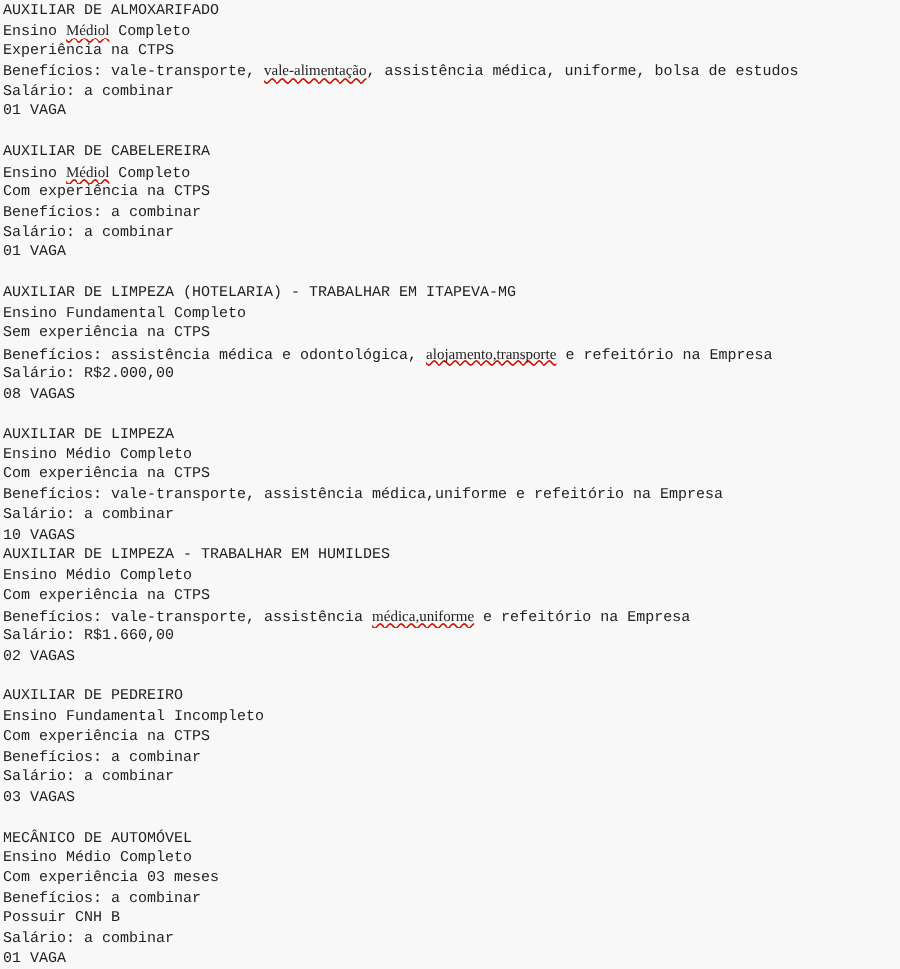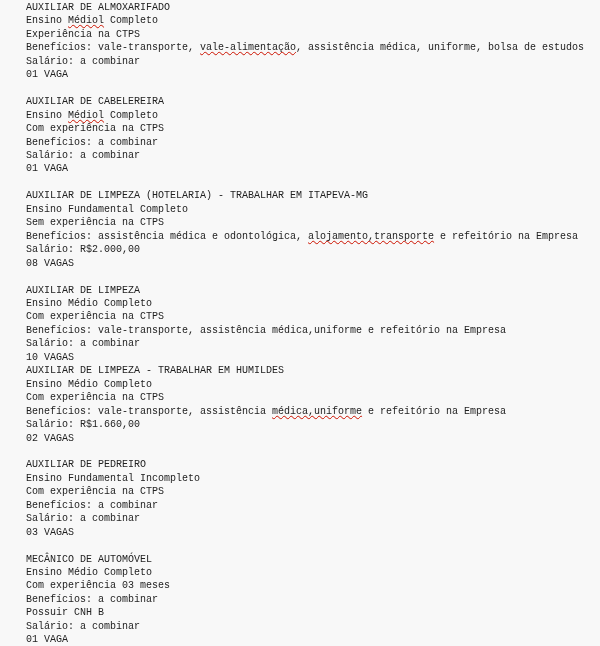--- a/index.html
+++ b/index.html
@@ -20,26 +20,27 @@
   .job-list {
     padding: 1px 0 0 2px;
     font-family: "Liberation Mono", "DejaVu Sans Mono", monospace;
     font-size: 10px;
     line-height: 13.458px;
     color: var(--fg);
     white-space: pre;
   }
   .job { margin: 0; }
   .job.gap { margin-bottom: 13.458px; }
-  .line { height: 13.458px; margin-left: 24px; }
+  .line { height: 13.458px; }
   .misspelled {
     text-decoration: underline;
     text-decoration-style: wavy;
     text-decoration-color: var(--squiggle);
     text-decoration-thickness: 1px;
     text-decoration-skip-ink: none;
     text-underline-offset: 1px;
+    font-family: Liberation Serif, serif;
   }
 </style>
 </head>
 <body>
 
 <div class="job-list"><div class="job gap"><div class="line">AUXILIAR DE ALMOXARIFADO</div><div class="line"><span>Ensino </span><span class="misspelled">Médiol</span><span> Completo</span></div><div class="line"><span>Experiência na CTPS</span></div><div class="line"><span>Benefícios: vale-transporte, </span><span class="misspelled">vale-alimentação</span><span>, assistência médica, uniforme, bolsa de estudos</span></div><div class="line"><span>Salário: a combinar</span></div><div class="line"><span>01 VAGA</span></div></div><div class="job gap"><div class="line">AUXILIAR DE CABELEREIRA</div><div class="line"><span>Ensino </span><span class="misspelled">Médiol</span><span> Completo</span></div><div class="line"><span>Com experiência na CTPS</span></div><div class="line"><span>Benefícios: a combinar</span></div><div class="line"><span>Salário: a combinar</span></div><div class="line"><span>01 VAGA</span></div></div><div class="job gap"><div class="line">AUXILIAR DE LIMPEZA (HOTELARIA) - TRABALHAR EM ITAPEVA-MG</div><div class="line"><span>Ensino Fundamental Completo</span></div><div class="line"><span>Sem experiência na CTPS</span></div><div class="line"><span>Benefícios: assistência médica e odontológica, </span><span class="misspelled">alojamento,transporte</span><span> e refeitório na Empresa</span></div><div class="line"><span>Salário: R$2.000,00</span></div><div class="line"><span>08 VAGAS</span></div></div><div class="job"><div class="line">AUXILIAR DE LIMPEZA</div><div class="line"><span>Ensino Médio Completo</span></div><div class="line"><span>Com experiência na CTPS</span></div><div class="line"><span>Benefícios: vale-transporte, assistência médica,uniforme e refeitório na Empresa</span></div><div class="line"><span>Salário: a combinar</span></div><div class="line"><span>10 VAGAS</span></div></div><div class="job gap"><div class="line">AUXILIAR DE LIMPEZA - TRABALHAR EM HUMILDES</div><div class="line"><span>Ensino Médio Completo</span></div><div class="line"><span>Com experiência na CTPS</span></div><div class="line"><span>Benefícios: vale-transporte, assistência </span><span class="misspelled">médica,uniforme</span><span> e refeitório na Empresa</span></div><div class="line"><span>Salário: R$1.660,00</span></div><div class="line"><span>02 VAGAS</span></div></div><div class="job gap"><div class="line">AUXILIAR DE PEDREIRO</div><div class="line"><span>Ensino Fundamental Incompleto</span></div><div class="line"><span>Com experiência na CTPS</span></div><div class="line"><span>Benefícios: a combinar</span></div><div class="line"><span>Salário: a combinar</span></div><div class="line"><span>03 VAGAS</span></div></div><div class="job"><div class="line">MECÂNICO DE AUTOMÓVEL</div><div class="line"><span>Ensino Médio Completo</span></div><div class="line"><span>Com experiência 03 meses</span></div><div class="line"><span>Benefícios: a combinar</span></div><div class="line"><span>Possuir CNH B</span></div><div class="line"><span>Salário: a combinar</span></div><div class="line"><span>01 VAGA</span></div></div></div>
 
 </body></html>

